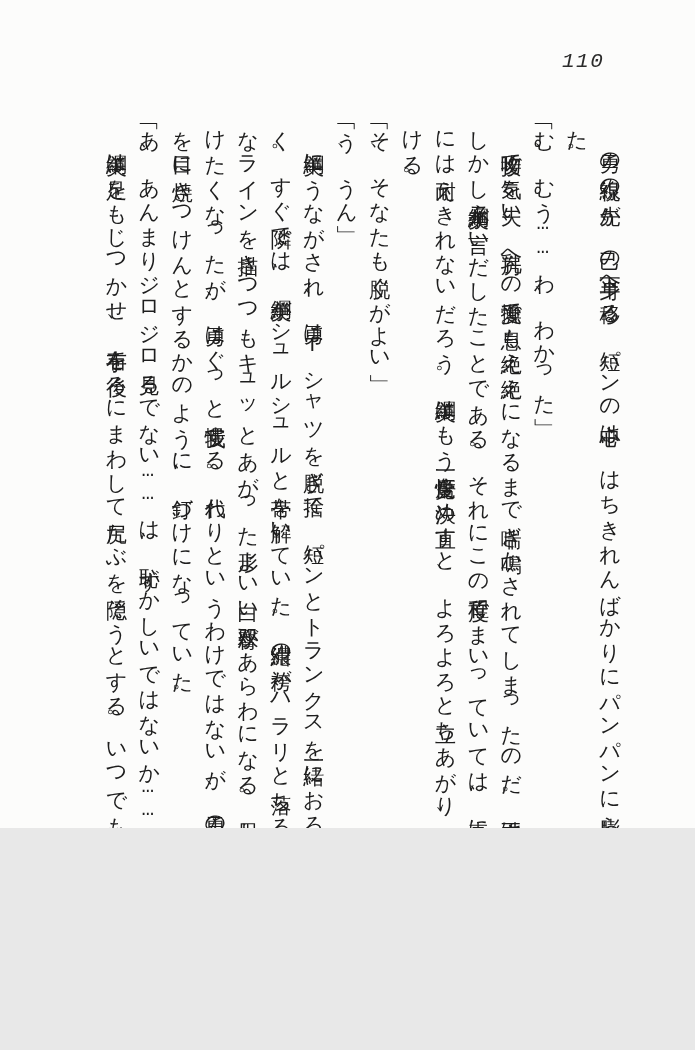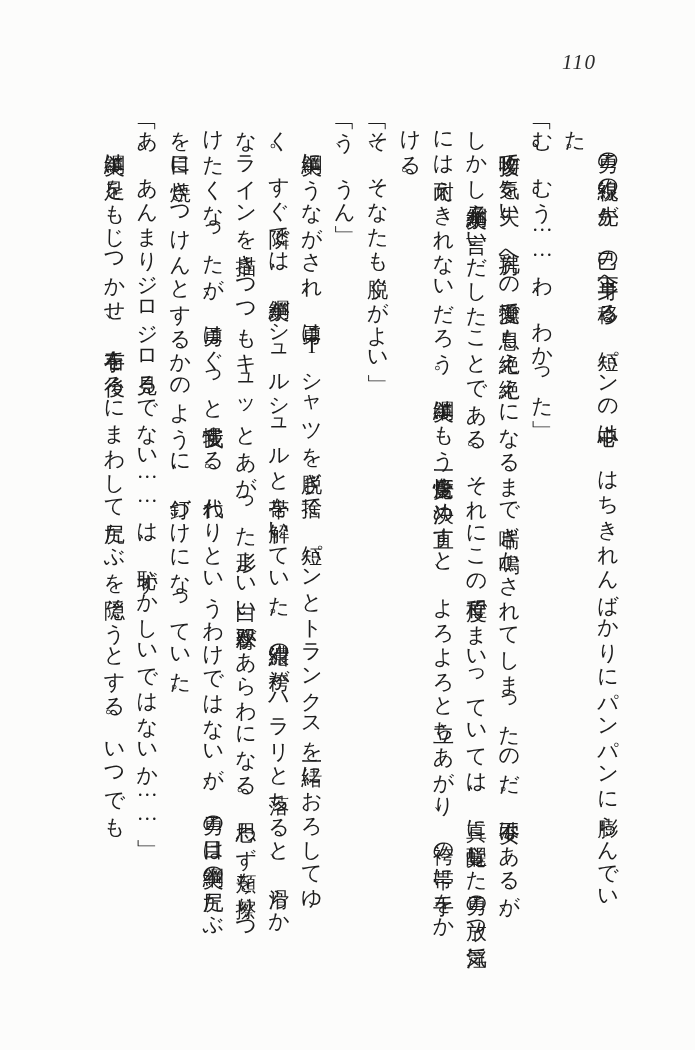--- a/index.html
+++ b/index.html
@@ -3,24 +3,24 @@
 <meta charset="utf-8">
 <style>
   html, body {
     margin: 0;
     padding: 0;
     background: #e8e8e8;
   }
   .page {
     position: relative;
     width: 695px;
-    height: 1050px;
+    height: 828px;
     background: #fcfcfb;
     overflow: hidden;
-    font-family: Liberation Serif, serif;
+    font-family: Liberation Mono, monospace;
   }
   .page-number {
     position: absolute;
     top: 50px;
     left: 562px;
     font-size: 21px;
     font-style: italic;
     letter-spacing: 1.5px;
     color: #2b2b2b;
   }

